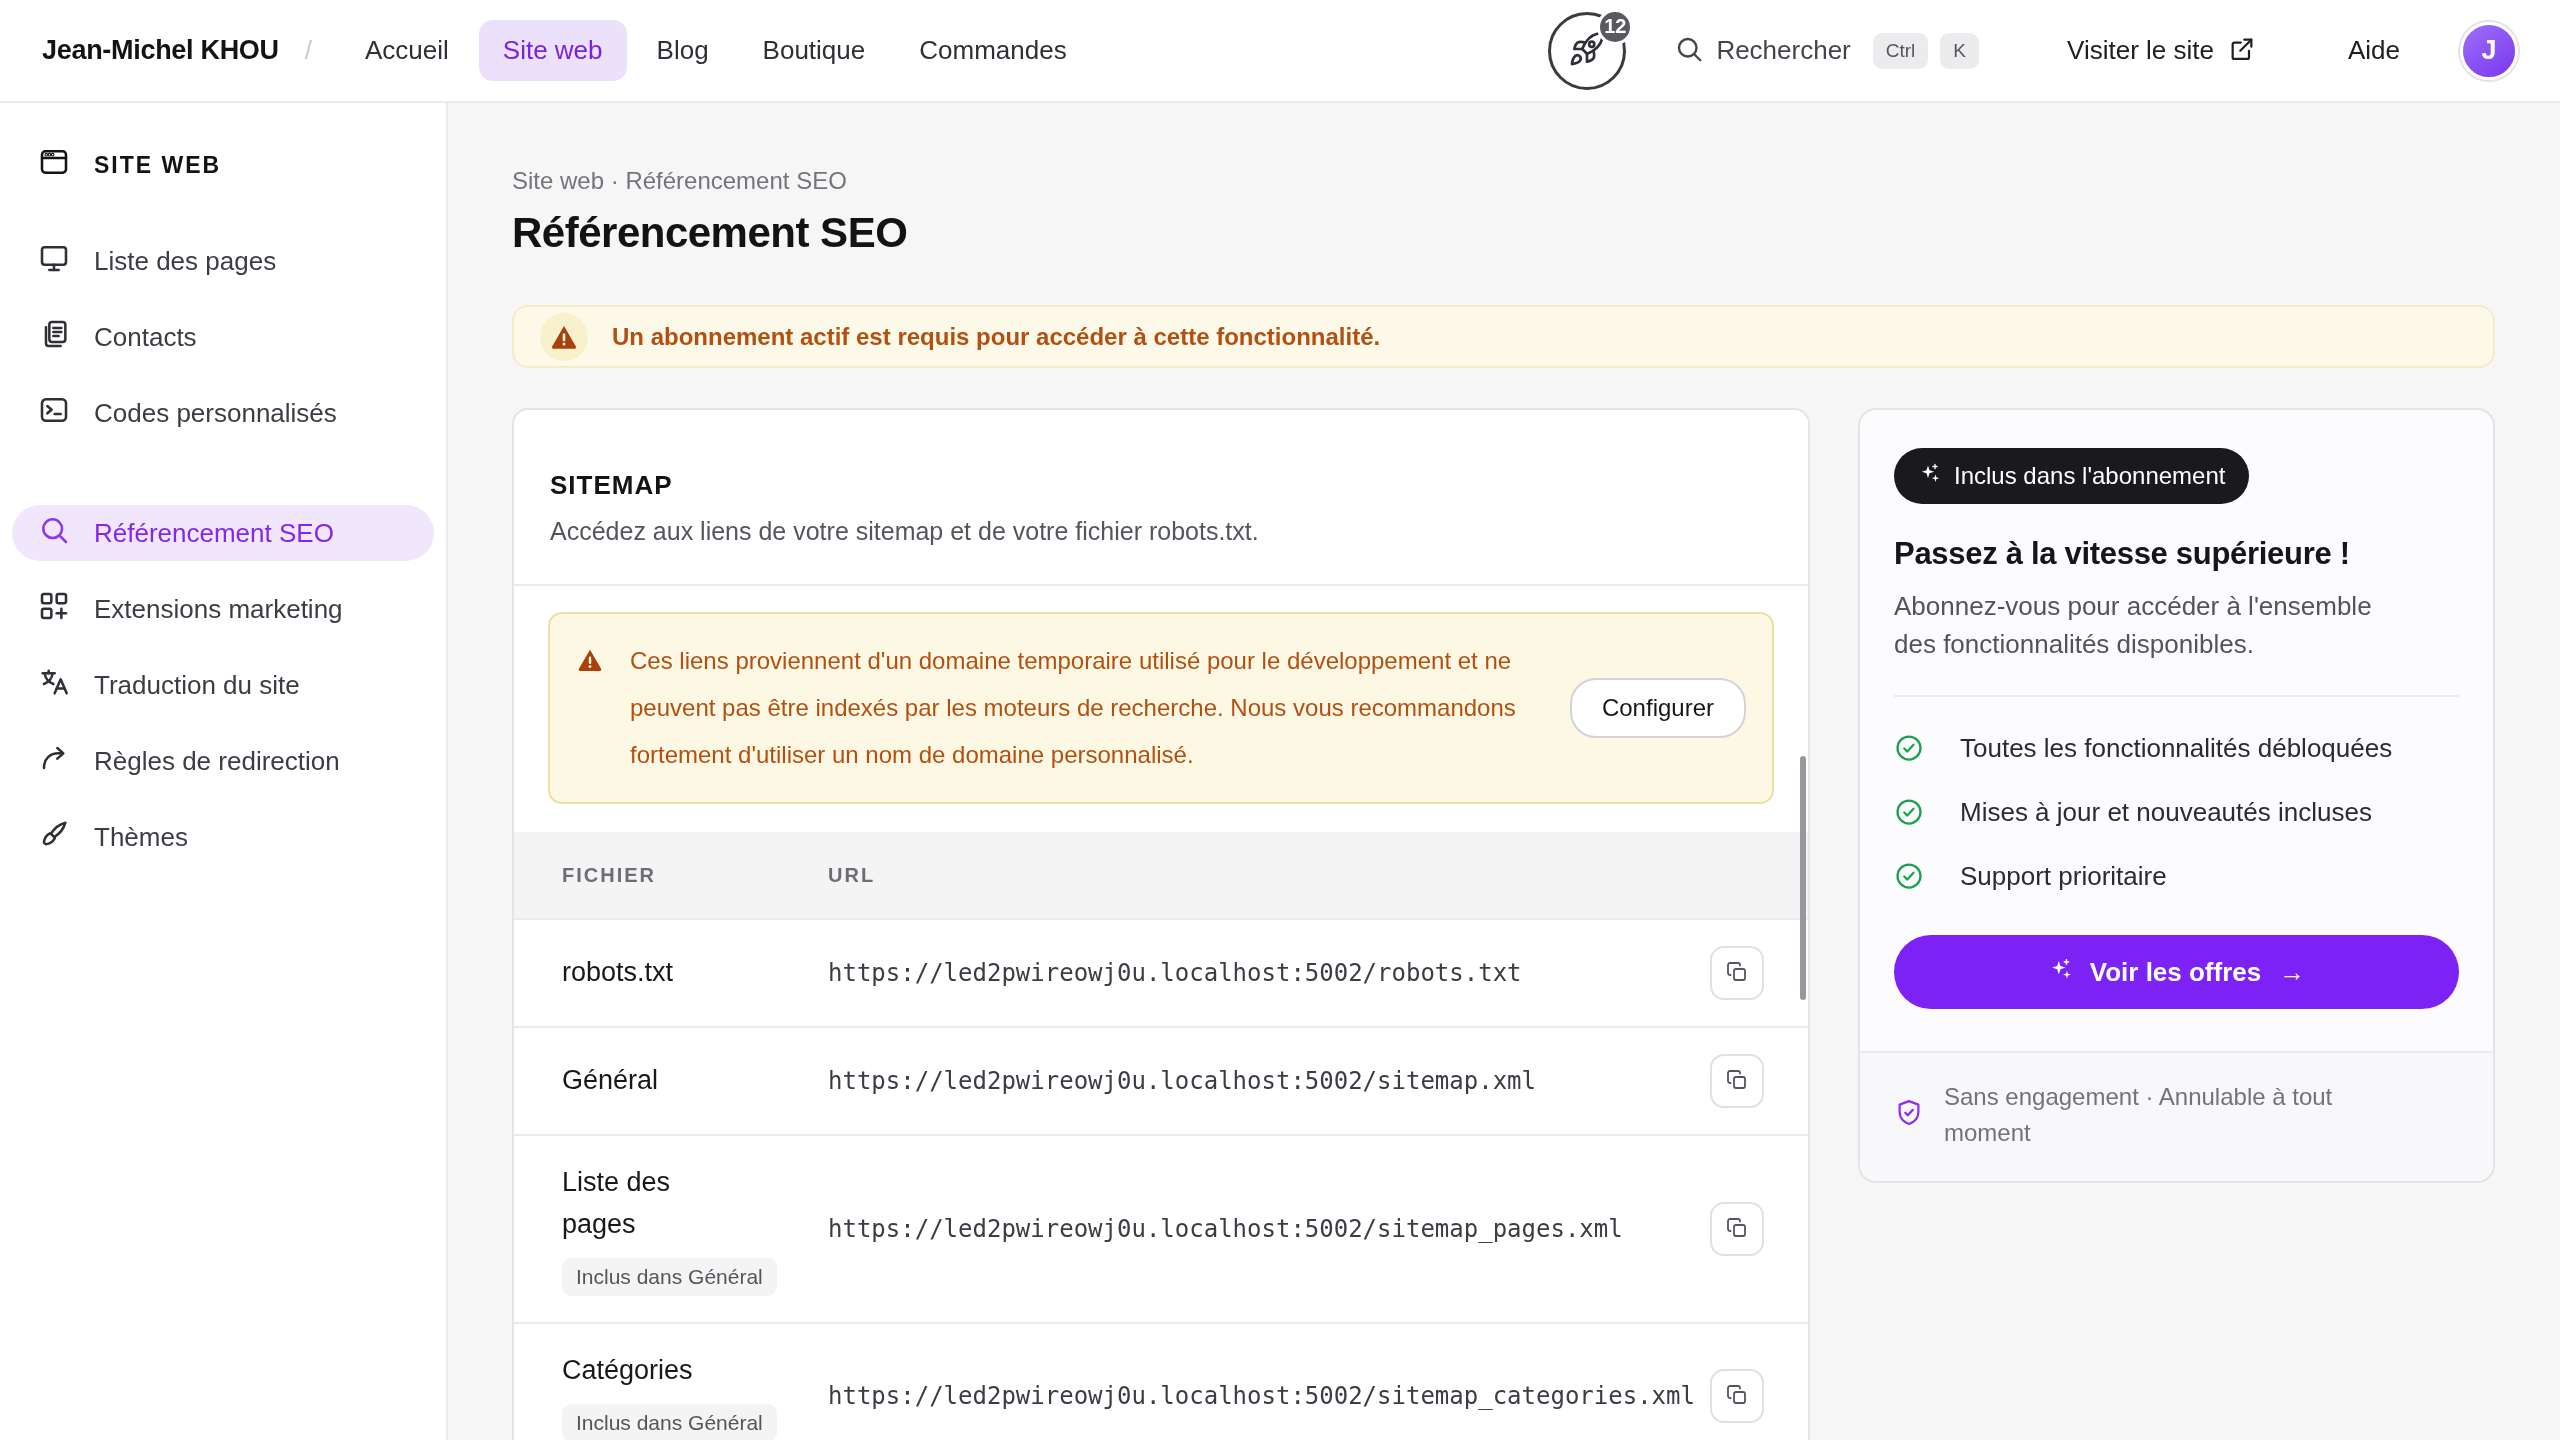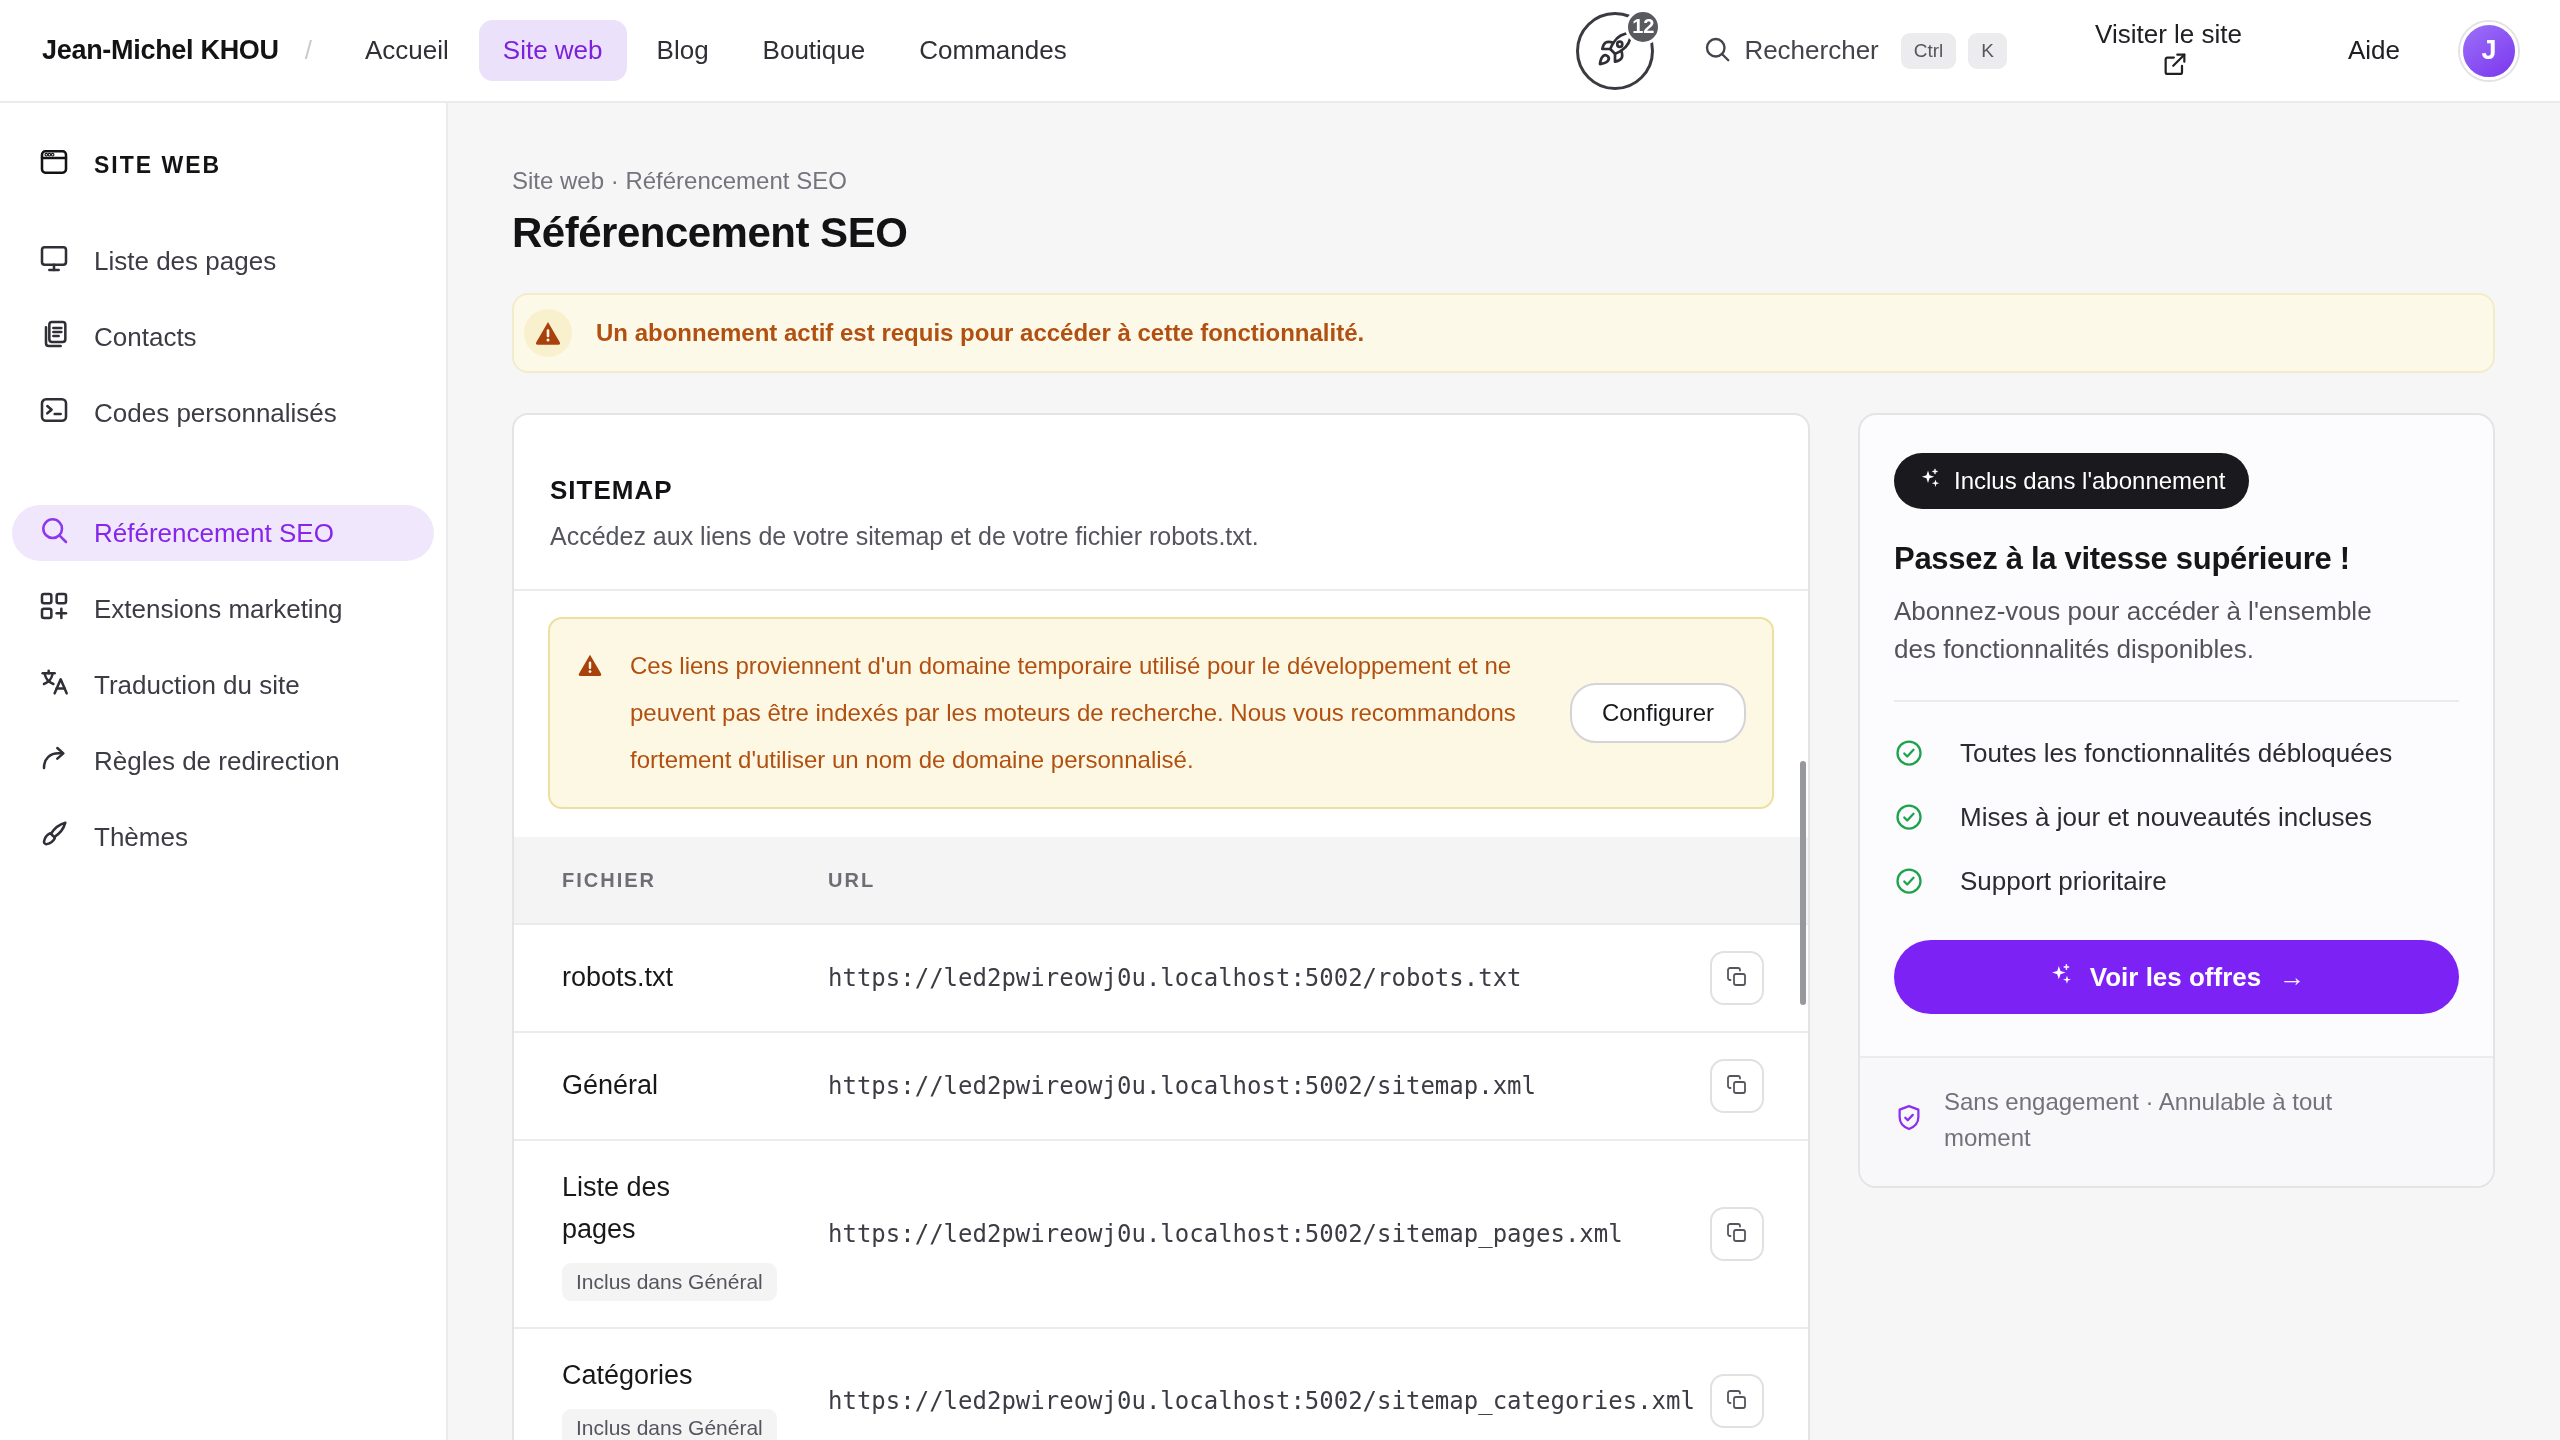--- a/index.html
+++ b/index.html
@@ -19,21 +19,21 @@
   .rocket-btn { width:78px; height:78px; border:3px solid #3a3a40; border-radius:50%;
     background:#fff; display:flex; align-items:center; justify-content:center; position:relative; cursor:pointer; }
   .rocket-badge { position:absolute; top:-6px; right:-10px; width:36px; height:36px;
     background:#595960; color:#fff; font-size:20px; font-weight:600; border-radius:50%;
     display:flex; align-items:center; justify-content:center; border:3px solid #fff; }
   .search-group { display:flex; align-items:center; margin-left:48px; cursor:pointer; }
   .search-label { font-size:26px; color:#44444c; margin-left:12px; }
   .kbd { background:#ececef; color:#55555e; font-size:19px; border-radius:9px;
     padding:7px 13px; margin-left:12px; }
   .kbd.first { margin-left:22px; }
-  .visit-group { display:flex; align-items:center; margin-left:88px; cursor:pointer;flex-direction:column; }
+  .visit-group { display:flex; align-items:center; margin-left:88px; cursor:pointer; }
   .visit-label { font-size:26px; color:#202024; margin-right:14px; }
   .help-link { font-size:26px; color:#202024; margin-left:92px; cursor:pointer; }
   .avatar { width:58px; height:58px; border-radius:50%; margin-left:60px; cursor:pointer;
     background:linear-gradient(145deg,#9d71f9,#7a36ee); color:#fff; font-size:27px; font-weight:600;
     display:flex; align-items:center; justify-content:center;
     border:3px solid #fff; box-shadow:0 0 0 2px #e2e2e7; }
 
   
   .shell { display:flex; height:1337px; }
   .sidebar { width:448px; background:#fff; border-right:2px solid #ebebee;
@@ -46,22 +46,22 @@
     margin-bottom:20px; border-radius:28px; font-size:26px; color:#3c3c44; cursor:pointer; }
   .side-item svg { color:#2f2f36; flex:none; }
   .side-item.active { background:#f0e7fd; color:#8526ea; }
   .side-item.active svg { color:#8e35f0; }
 
   .main { flex:1; background:#f6f6f7; padding:64px 65px 0 64px; overflow:hidden; }
   .breadcrumb { font-size:24px; color:#74747d; }
   .page-title { font-size:42px; font-weight:700; color:#131316; letter-spacing:-0.5px; margin-top:14px; }
 
   
-  .alert-banner { margin-top:36px; background:#fdf9e8; border:2px solid #f2ecca; border-radius:16px;
-    height:80px; display:flex; align-items:center; padding:0 2px; }
+  .alert-banner { margin-top:48px; background:#fdf9e8; border:2px solid #f2ecca; border-radius:16px;
+    height:63px; display:flex; align-items:center; padding:0 18px; }
   .alert-icon-wrap { width:48px; height:48px; border-radius:50%; background:#f9f1cd;
     display:flex; align-items:center; justify-content:center; margin-left:8px; flex:none; }
   .alert-banner p { font-size:24px; font-weight:700; color:#b25012; margin-left:24px; }
 
   
   .content-row { margin-top:40px; display:flex; gap:48px; align-items:flex-start; }
 
   .sitemap-card { flex:0 0 1298px; background:#fff; border:2px solid #e4e4e7;
     border-radius:16px; position:relative; }
   .card-head { padding:60px 36px 38px; }

